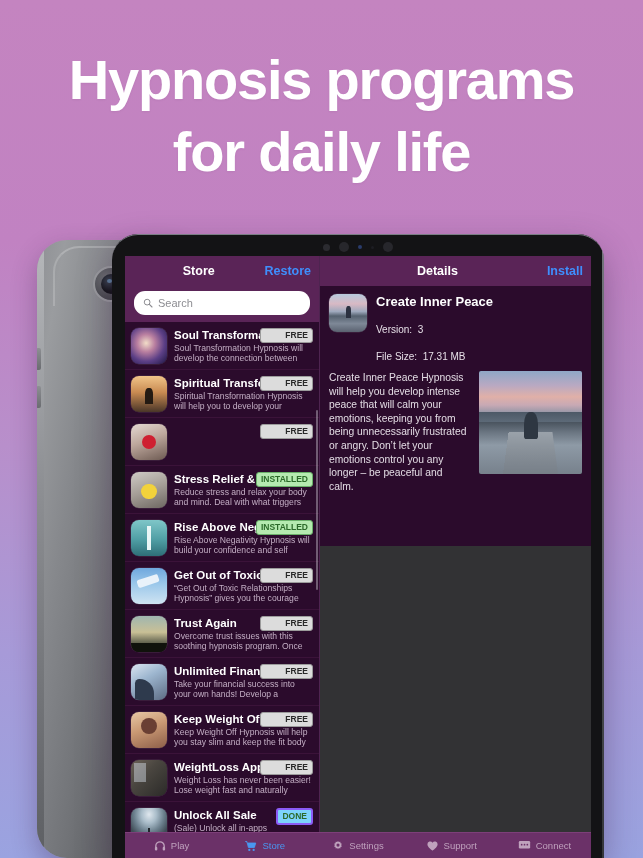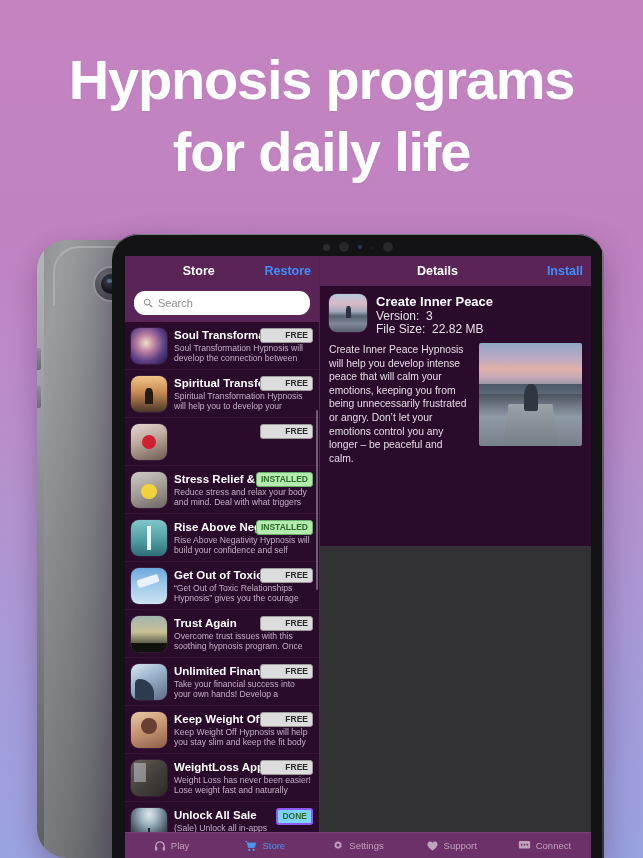--- a/index.html
+++ b/index.html
@@ -200,21 +200,21 @@
     height: 260px;
     padding: 8px 9px 0 9px;
     position: relative;
   }
   .detail-head { display: flex; gap: 9px; align-items: flex-start; }
   .detail-icon {
     flex: none; width: 38px; height: 38px; border-radius: 8px; overflow: hidden;
     position: relative; box-shadow: 0 0 0 .5px rgba(255,255,255,.14);
   }
   .detail-title { color: #ffffff; font-size: 13px; font-weight: bold; line-height: 15px; }
-  .detail-kv { color: #b9a3ba; font-size: 12px; line-height: 10.5px; margin-top: 2px; }
+  .detail-kv { color: #b9a3ba; font-size: 10px; line-height: 10.5px; margin-top: 16px; }
   .detail-kv span { color: #e6dfe7; }
   .detail-lower { display: flex; gap: 10px; margin-top: 9px; }
   .detail-desc {
     flex: 1; min-width: 0;
     color: #e3dce4; font-size: 10.3px; line-height: 13.6px;
   }
   .detail-shot {
     flex: none; width: 103px; height: 103px;
     border-radius: 2px; overflow: hidden; position: relative;
     background: #1c2430;
@@ -459,21 +459,21 @@
               <div class="art a-peace"></div>
             </div>
             <div>
               <div class="detail-title">Create Inner Peace</div>
               <div class="detail-kv">
                 <span>Version:</span>
                 &nbsp;<span>3</span>
               </div>
               <div class="detail-kv">
                 <span>File Size:</span>
-                &nbsp;<span>22.82 MB</span>
+                &nbsp;<span>17.31 MB</span>
               </div>
             </div>
           </div>
 
           <div class="detail-lower">
             <div class="detail-desc">Create Inner Peace Hypnosis will help you develop intense peace that will calm your emotions, keeping you from being unnecessarily frustrated or angry. Don’t let your emotions control you any longer – be peaceful and calm.</div>
             <div class="detail-shot">
               <div class="shot-peace">
                 <div class="hills"></div>
                 <div class="dock"></div>

